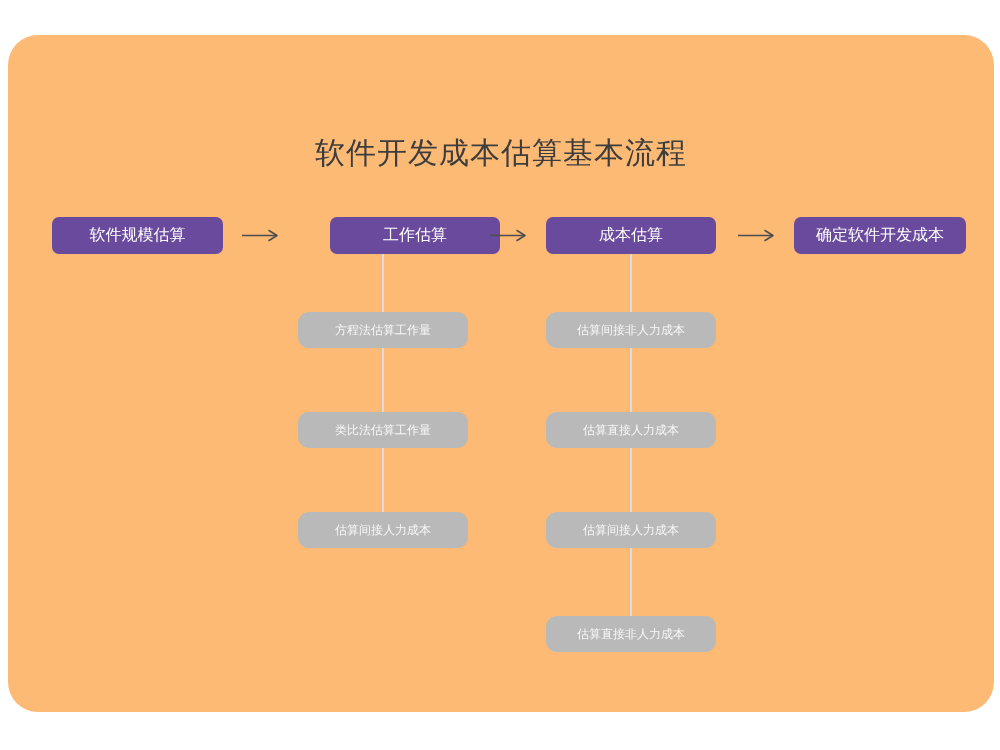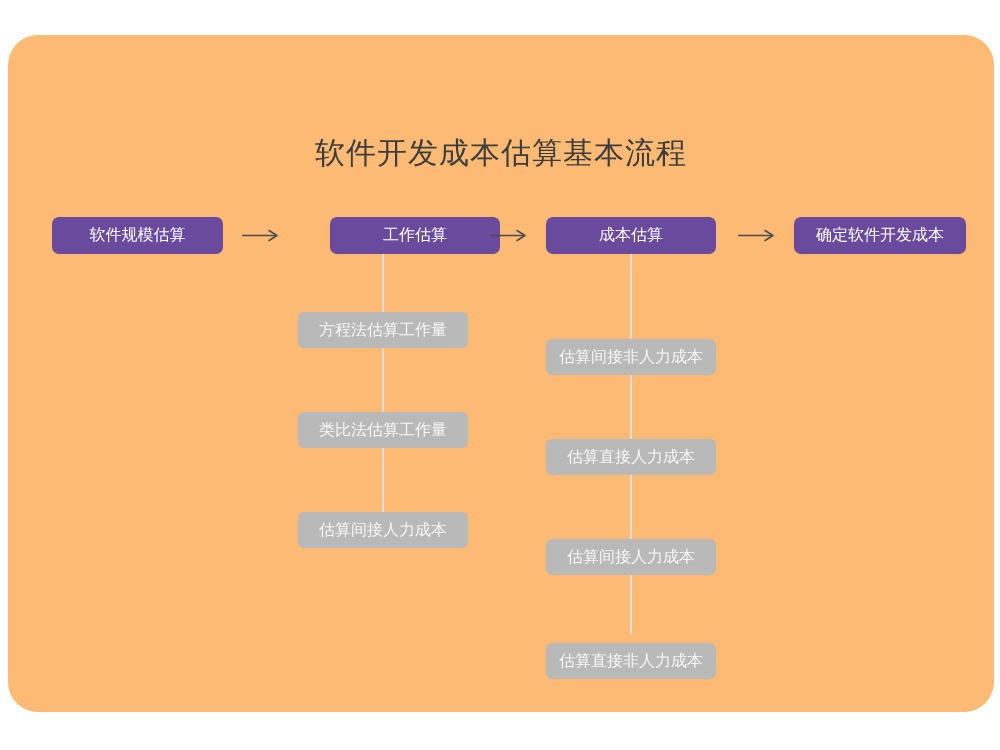--- a/index.html
+++ b/index.html
@@ -55,25 +55,25 @@
   }
   .stage.s1 { left: 44px;  width: 171px; }
   .stage.s2 { left: 290px; margin-left: 32px; }
   .stage.s3 { left: 538px; }
   .stage.s4 { left: 786px; width: 172px; }
   .sub {
     width: 170px;
     height: 36px;
     background: #b9b9b9;
     color: #f7f7f7;
-    font-size: 16px;
-    border-radius: 6px;
+    font-size: 12px;
+    border-radius: 11px;
   }
   .col-effort { left: 290px; }
-  .col-cost   { left: 538px; margin-top: 27px; }
+  .col-cost   { left: 538px; }
   .row1 { top: 277px; }
   .row2 { top: 377px; }
   .row3 { top: 477px; }
   .row4 { top: 581px; text-align: right; }
   .vline {
     position: absolute;
     width: 2px;
     background: #dcdcdc;
   }
   .vline.effort { left: 374px; top: 219px; height: 277px; }

